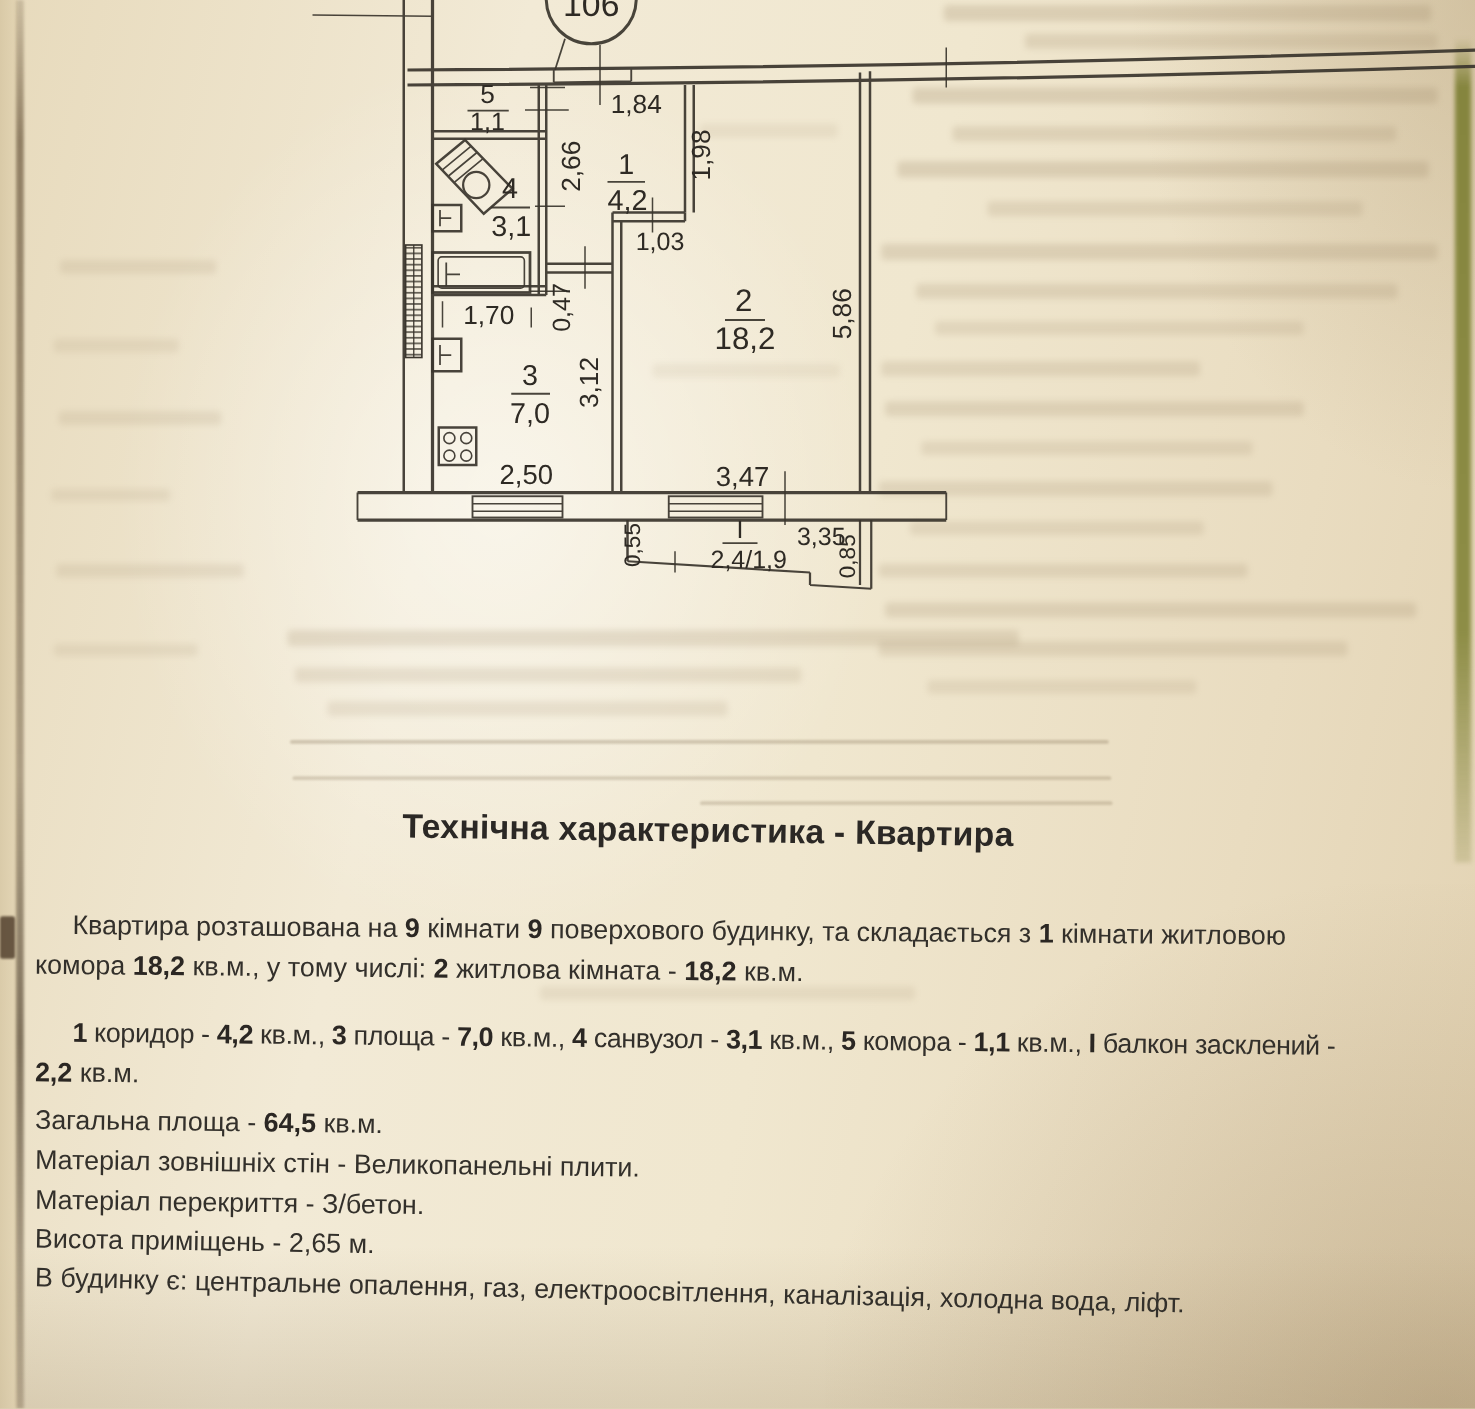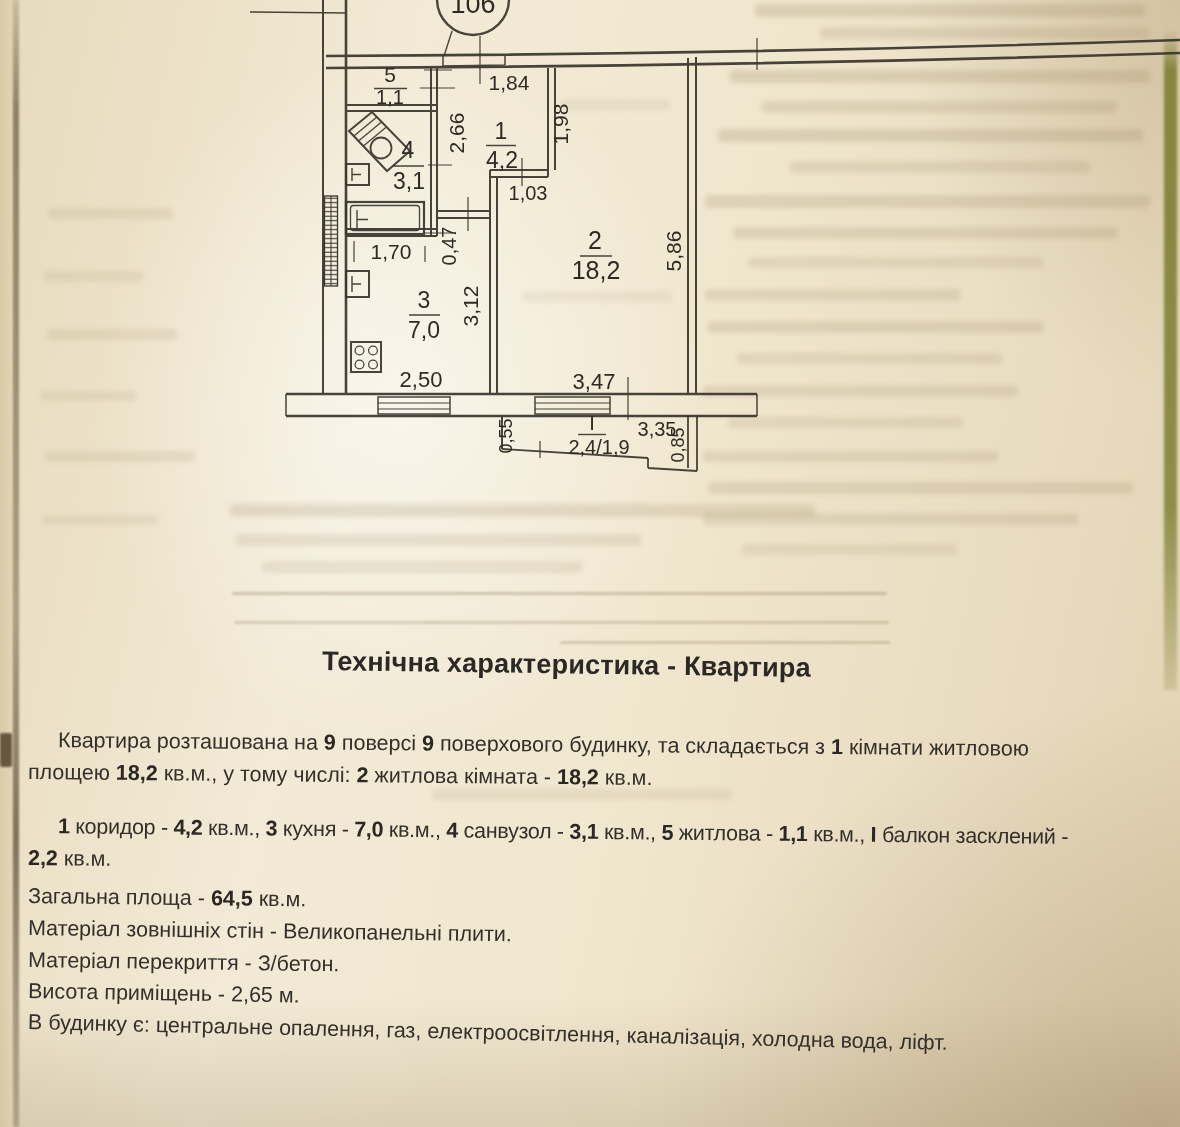--- a/index.html
+++ b/index.html
@@ -210,23 +210,23 @@
       <text class="s23" x="424" y="338" text-anchor="middle">7,0</text>
 
       <text class="s20" x="592" y="430" text-anchor="middle">I</text>
       <path class="ln" d="M578,434.5 H606" stroke-width="1.4"></path>
       <text class="s20" x="599" y="454" text-anchor="middle">2,4/1,9</text>
     </g>
   </svg>
 
   <h1 class="doc title">Технічна характеристика - Квартира</h1>
 
-  <p class="doc body ind dl1"><span>Квартира розташована на </span><b>9</b><span> поверсі </span><b>9</b><span> поверхового будинку, та складається з </span><b>1</b><span> кімнати житловою</span></p>
-  <p class="doc body dl2"><span>площею </span><b>18,2</b><span> кв.м., у тому числі: </span><b>2</b><span> житлова кімната - </span><b>18,2</b><span> кв.м.</span></p>
-  <p class="doc body ind tight dl3"><b>1</b><span> коридор - </span><b>4,2</b><span> кв.м., </span><b>3</b><span> кухня - </span><b>7,0</b><span> кв.м., </span><b>4</b><span> санвузол - </span><b>3,1</b><span> кв.м., </span><b>5</b><span> житлова - </span><b>1,1</b><span> кв.м., </span><b>І</b><span> балкон засклений -</span></p>
+  <p class="doc body ind dl1"><span>Квартира розташована на </span><b>9</b><span> кімнати </span><b>9</b><span> поверхового будинку, та складається з </span><b>1</b><span> кімнати житловою</span></p>
+  <p class="doc body dl2"><span>комора </span><b>18,2</b><span> кв.м., у тому числі: </span><b>2</b><span> житлова кімната - </span><b>18,2</b><span> кв.м.</span></p>
+  <p class="doc body ind tight dl3"><b>1</b><span> коридор - </span><b>4,2</b><span> кв.м., </span><b>3</b><span> площа - </span><b>7,0</b><span> кв.м., </span><b>4</b><span> санвузол - </span><b>3,1</b><span> кв.м., </span><b>5</b><span> комора - </span><b>1,1</b><span> кв.м., </span><b>І</b><span> балкон засклений -</span></p>
   <p class="doc body dl4"><b>2,2</b><span> кв.м.</span></p>
   <p class="doc body dl5"><span>Загальна площа - </span><b>64,5</b><span> кв.м.</span></p>
   <p class="doc body dl6"><span>Матеріал зовнішніх стін - Великопанельні плити.</span></p>
   <p class="doc body dl7"><span>Матеріал перекриття - З/бетон.</span></p>
   <p class="doc body dl8"><span>Висота приміщень - 2,65 м.</span></p>
   <p class="doc body dl9"><span>В будинку є: центральне опалення, газ, електроосвітлення, каналізація, холодна вода, ліфт.</span></p>
 
 </div>
 
 </body></html>

